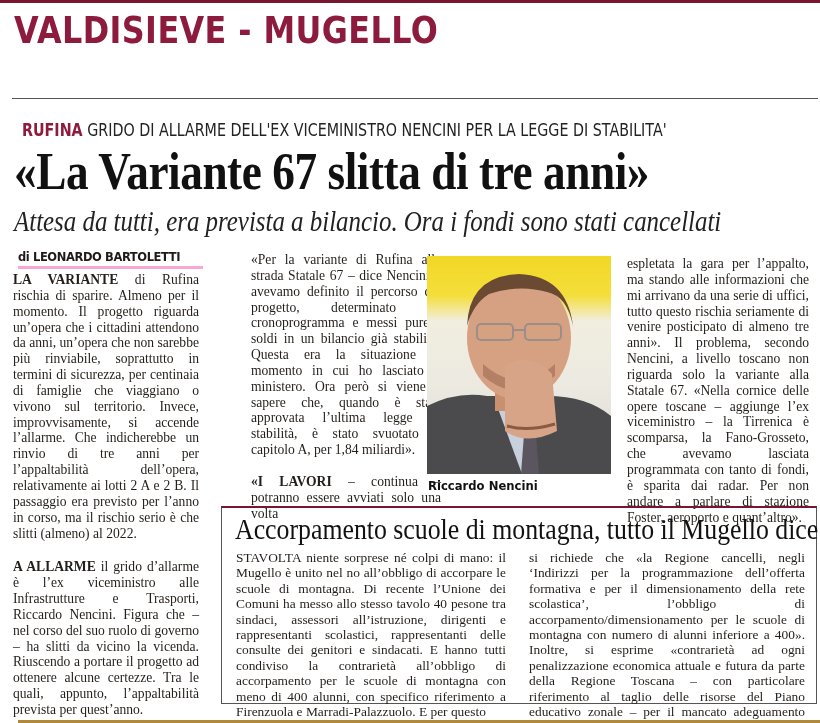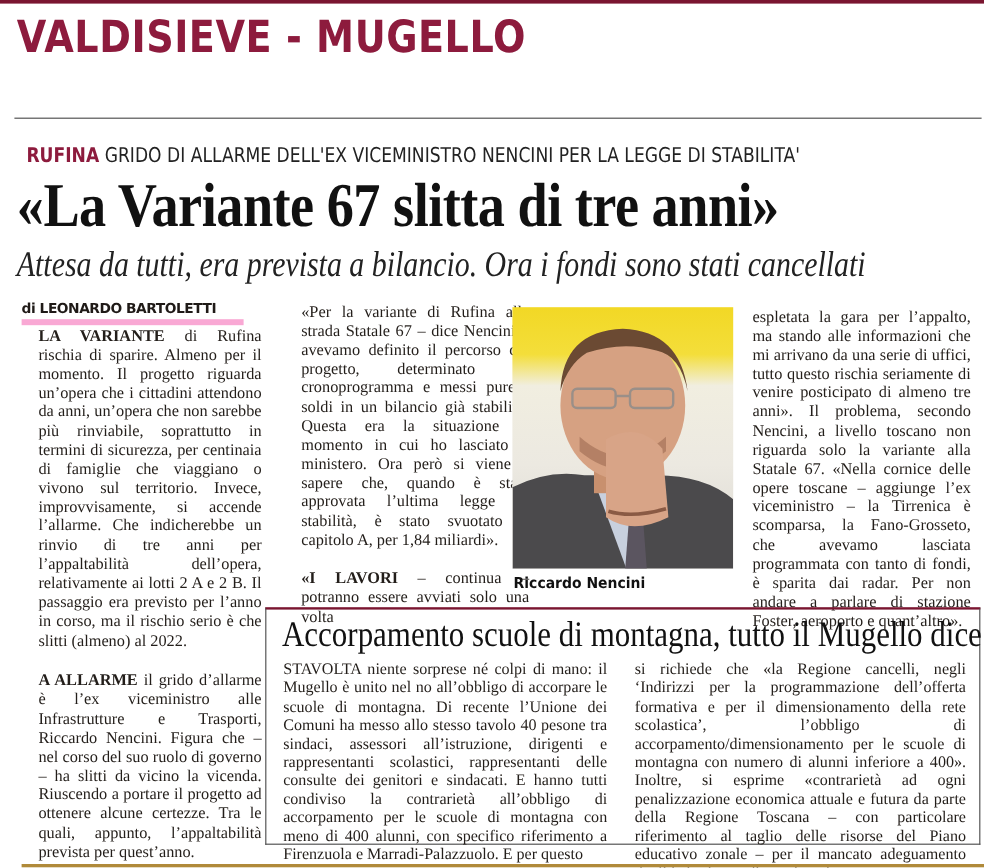--- a/index.html
+++ b/index.html
@@ -27,30 +27,30 @@
     color: #111; transform: scaleX(0.87); transform-origin: left top; letter-spacing: -0.5px;
   }
   .subhead {
     position: absolute; left: 14px; top: 204px; white-space: nowrap;
     font-family: "Liberation Serif", serif; font-style: italic; font-size: 30px; line-height: 34px;
     color: #222; transform: scaleX(0.83); transform-origin: left top;
   }
   .byline {
     position: absolute; left: 18px; top: 250px; width: 185px;
     font-family: "DejaVu Sans", sans-serif; font-weight: bold; font-size: 11.5px; line-height: 14px;
-    border-bottom: 5px solid #f9a8d4; padding-bottom: 2px; transform-origin: left top;
+    border-bottom: 3px solid #f9a8d4; padding-bottom: 2px; transform-origin: left top;
     letter-spacing: -0.4px;
   }
   .col {
     position: absolute; font-family: "Liberation Serif", serif; font-size: 13.6px; line-height: 15.85px;
     text-align: justify; color: #231e1a; hyphens: manual;
   }
   .col p { margin: 0; }
   .col .lead { font-weight: bold; }
-  .col1 { left: 32px; top: 272px; width: 186px; }
+  .col1 { left: 13px; top: 272px; width: 186px; }
   .col1 .gap { height: 18px; }
   .col2 { left: 220px; top: 252px; width: 190px; margin-left: 31px; }
   .col2 .gap { height: 16px; }
   .col3 { left: 627px; top: 256px; width: 182px; }
   .photo {
     position: absolute; left: 427px; top: 256px; width: 184px; height: 218px; overflow: hidden;
     background: linear-gradient(180deg, #f2d825 0%, #f4de3a 18%, #f1eee0 30%, #ece9e1 60%, #d9d7d1 100%);
   }
   .photo svg { display: block; }
   .caption {

